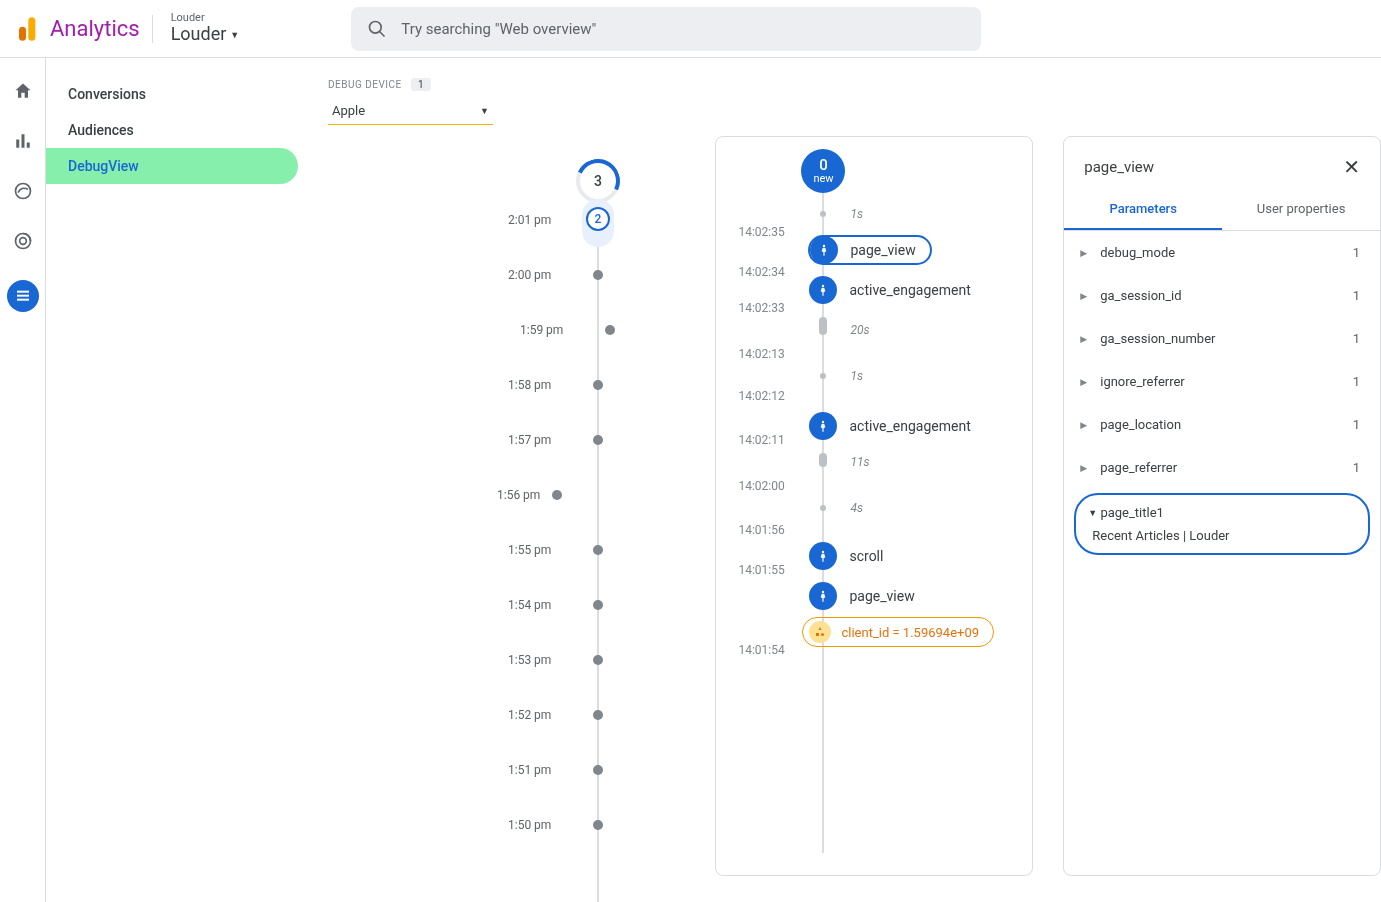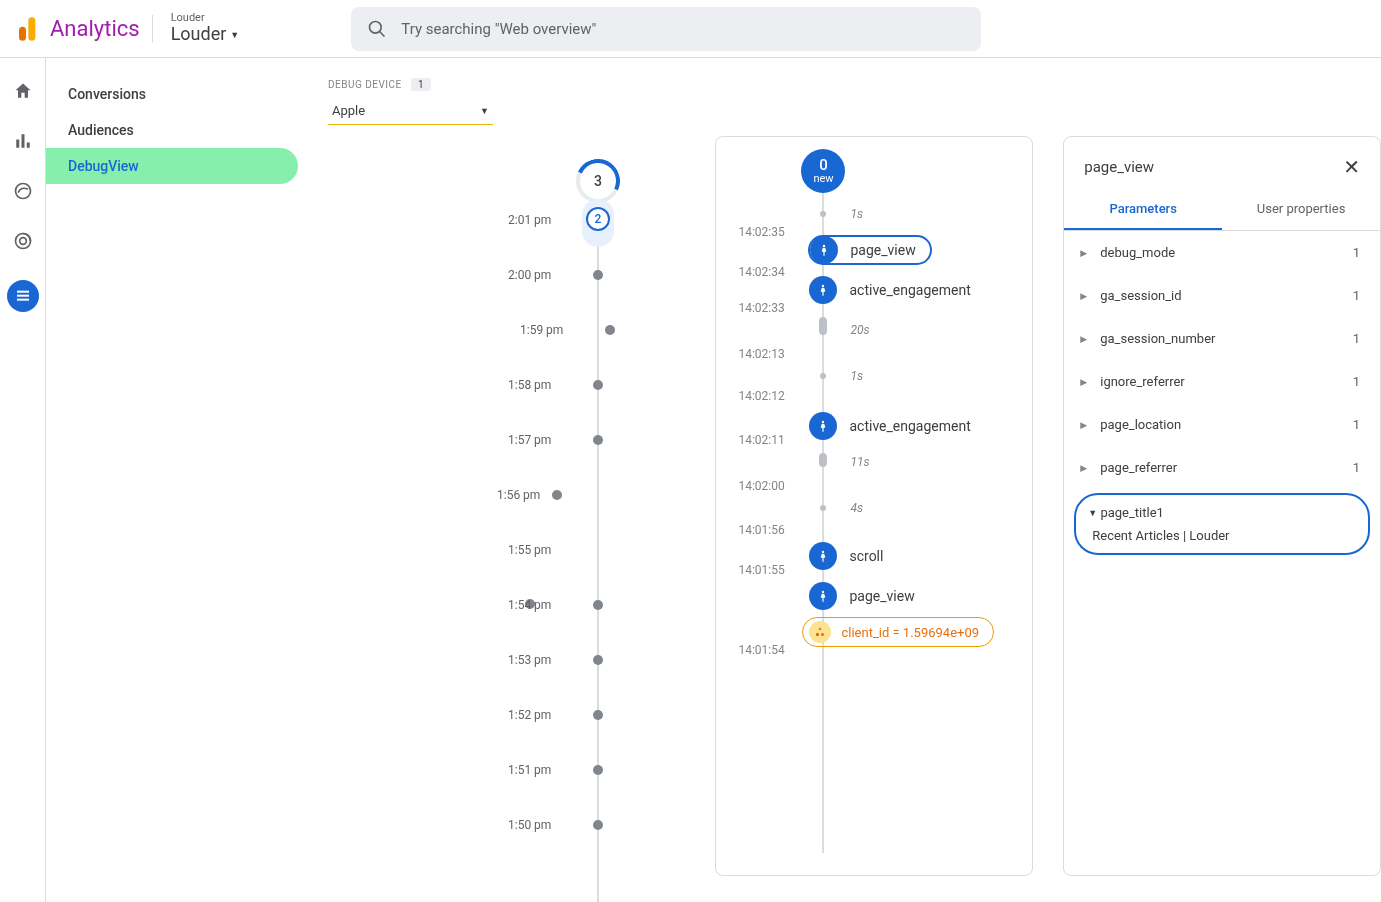--- a/index.html
+++ b/index.html
@@ -193,21 +193,21 @@
           <span class="dot"></span>
         </div>
       <div class="min-row" style="left:180px; top:274px;">
           <span>1:57 pm</span>
           <span class="dot"></span>
         </div>
       <div class="min-row" style="left:169px; top:329px;gap:12px;">
           <span>1:56 pm</span>
           <span class="dot"></span>
         </div>
-      <div class="min-row" style="left:180px; top:384px;flex-direction:column;">
+      <div class="min-row" style="left:180px; top:384px;">
           <span>1:55 pm</span>
           <span class="dot"></span>
         </div>
       <div class="min-row" style="left:180px; top:439px;">
           <span>1:54 pm</span>
           <span class="dot"></span>
         </div>
       <div class="min-row" style="left:180px; top:494px;">
           <span>1:53 pm</span>
           <span class="dot"></span>

